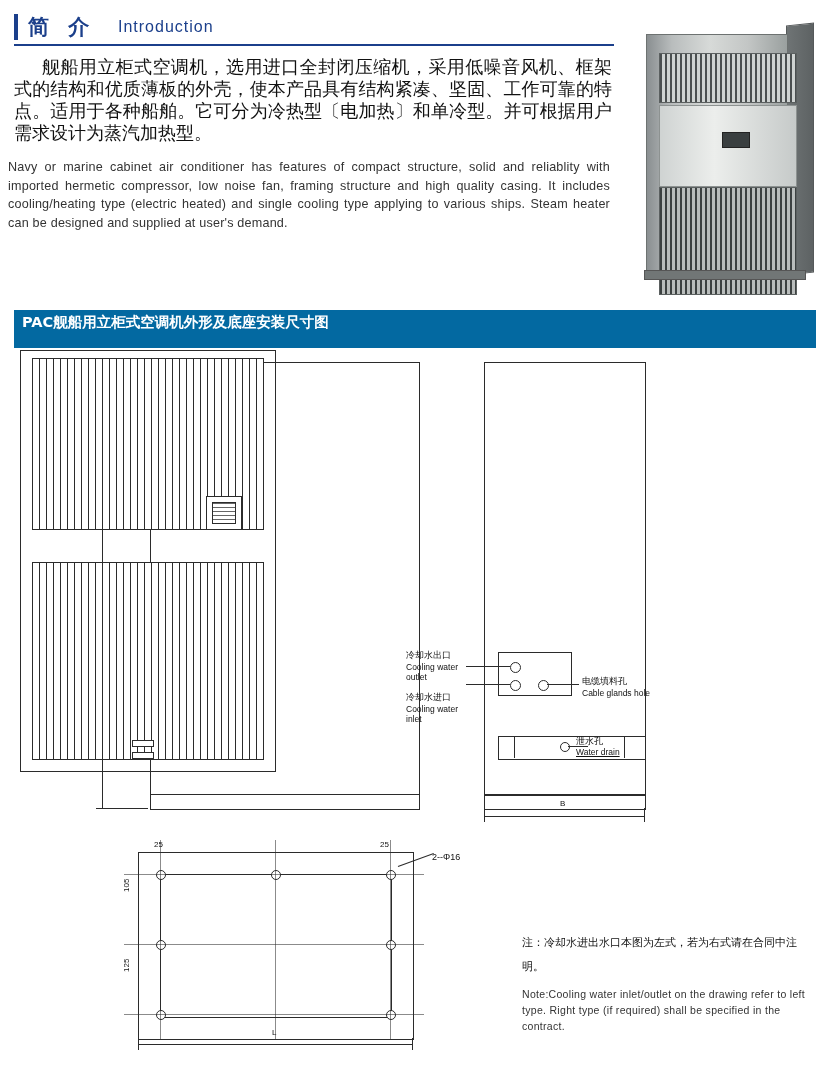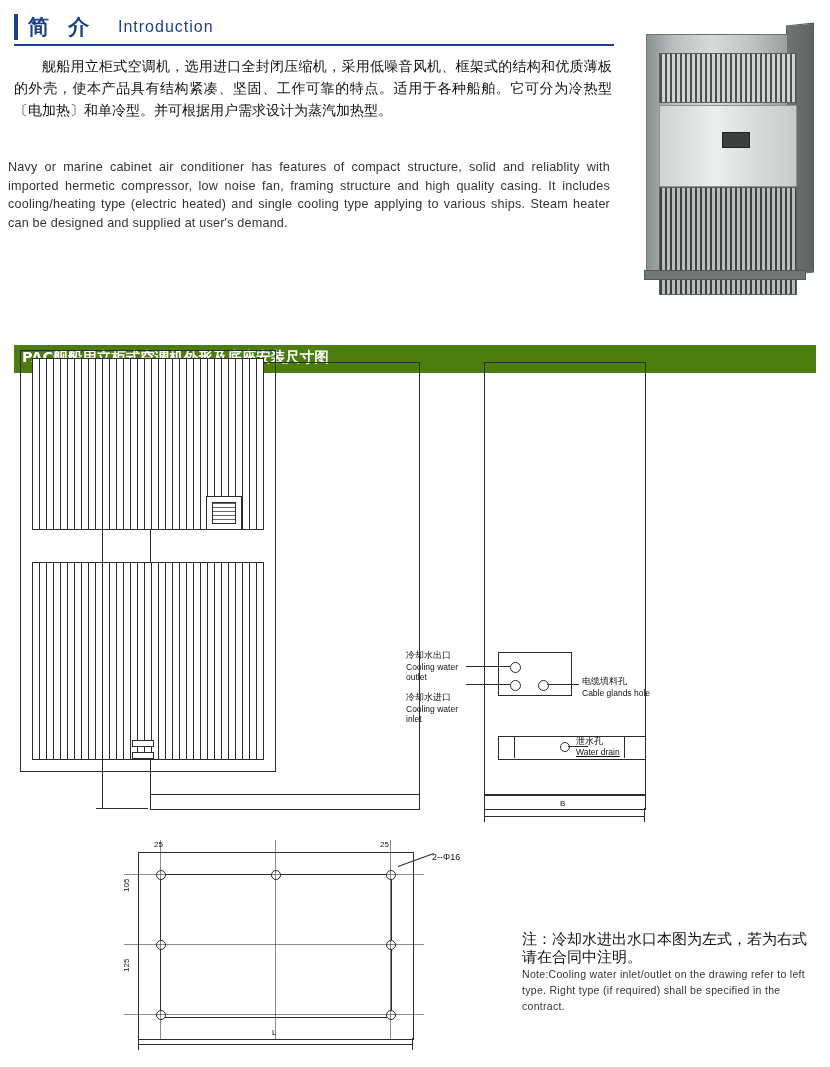--- a/index.html
+++ b/index.html
@@ -25,22 +25,22 @@
   }
   .intro-en{
     position:absolute;left:104px;top:4px;
     font-size:16px;color:#1b3f8b;letter-spacing:1px;
   }
   .intro-underline{
     position:absolute;left:0;top:30px;width:600px;height:2px;background:#1b3f8b;
   }
   .intro-cn-body{
     position:absolute;left:14px;top:56px;width:598px;
-    font-family:Liberation Mono, monospace;
-    font-size:14px;line-height:22px;color:#111;
+    font-family:Liberation Sans, sans-serif;
+    font-size:18px;line-height:22px;color:#111;
     text-indent:28px;text-align:justify;
   }
   .intro-en-body{
     position:absolute;left:8px;top:158px;width:602px;
     font-size:12.6px;line-height:18.5px;color:#333;
     text-align:justify;letter-spacing:0.2px;
   }
 
   
   .photo{
@@ -76,23 +76,22 @@
     background:repeating-linear-gradient(90deg,#3c4141 0px,#3c4141 2px,#b9bdbc 2px,#b9bdbc 5px);
     border:1px solid #5b6060;
   }
   .photo .base{
     position:absolute;left:8px;top:252px;width:160px;height:8px;
     background:#717676;border:1px solid #555;
   }
 
   
   .banner{
-    position:absolute;left:14px;top:310px;width:802px;height:28px;
-    background:#4d7c0f;
-    margin-top:35px;
+    position:absolute;left:14px;top:310px;width:802px;height:38px;
+    background:#0369a1;
   }
   .banner .txt-cn{
     position:absolute;left:8px;top:3px;
     font-family:"DejaVu Sans", sans-serif;
     font-size:14.5px;font-weight:bold;color:#fff;
   }
   .banner .txt-en{
     position:absolute;left:308px;top:5px;
     font-size:13.5px;color:#fff;letter-spacing:1.1px;
   }
@@ -136,22 +135,22 @@
 
   .circ{position:absolute;border:1px solid #2b2b2b;border-radius:50%;background:#fff;}
 
   
   .pv-outer{position:absolute;left:124px;top:508px;width:274px;height:186px;border:1px solid #2b2b2b;}
   .pv-inner{position:absolute;left:146px;top:530px;width:230px;height:142px;border:1px solid #2b2b2b;}
 
   .note{
     position:absolute;left:508px;top:586px;width:296px;
   }
-  .note-cn{font-family:Liberation Sans, sans-serif;font-size:15px;line-height:18px;color:#111;}
-  .note-en{font-size:10.5px;line-height:16px;color:#333;letter-spacing:0.3px;}
+  .note-cn{font-family:Liberation Sans, sans-serif;font-size:11px;line-height:24px;color:#111;}
+  .note-en{margin-top:8px;font-size:10.5px;line-height:16px;color:#333;letter-spacing:0.3px;}
 </style>
 </head>
 <body>
 
 <div class="intro-header">
   <div class="bar"></div>
   <div class="intro-cn">简  介</div>
   <div class="intro-en">Introduction</div>
   <div class="intro-underline"></div>
 </div>

